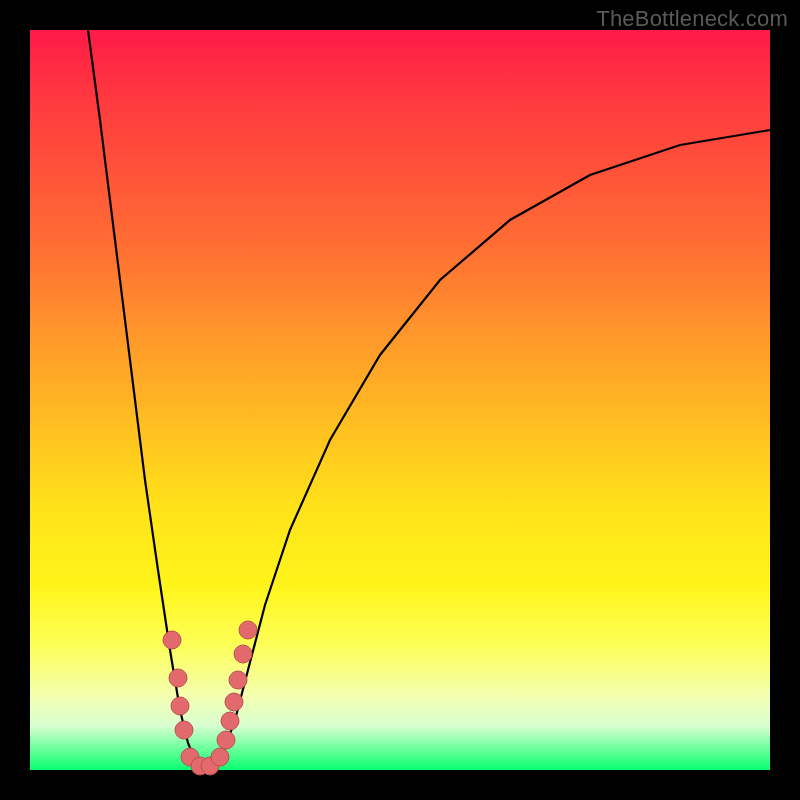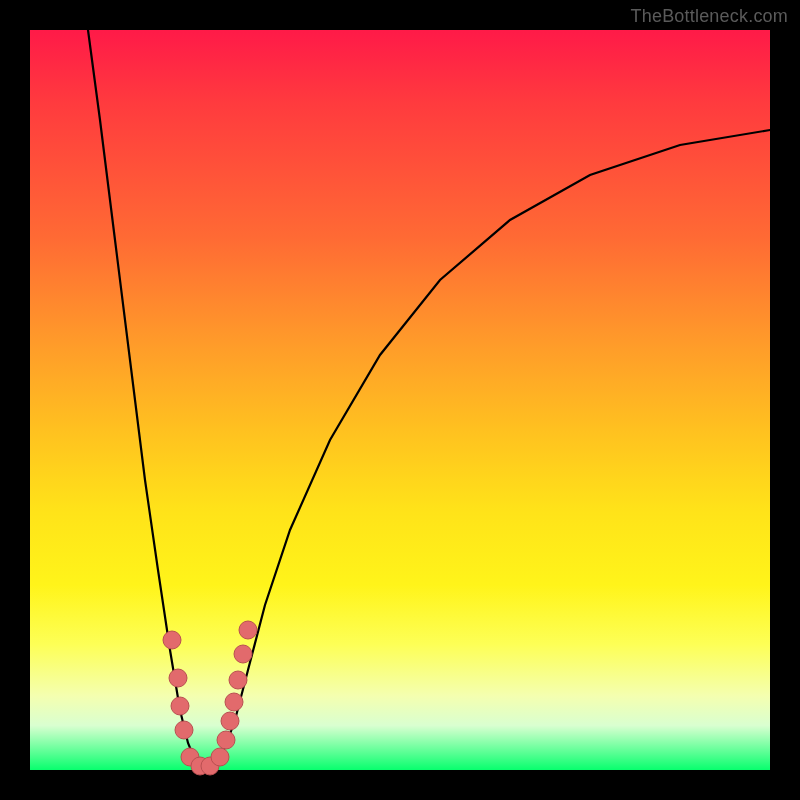--- a/index.html
+++ b/index.html
@@ -36,21 +36,21 @@
       #f4ffb0 90%,
       #d9ffd0 94%,
       #08ff6e 100%
     );
   }
   .watermark {
     position: absolute;
     top: 6px;
     right: 12px;
     color: #5a5a5a;
-    font-size: 18px;
+    font-size: 22px;
     font-weight: 400;
     letter-spacing: 0.2px;
     user-select: none;
   }
   svg.curve-layer {
     position: absolute;
     left: 0;
     top: 0;
     width: 740px;
     height: 740px;

